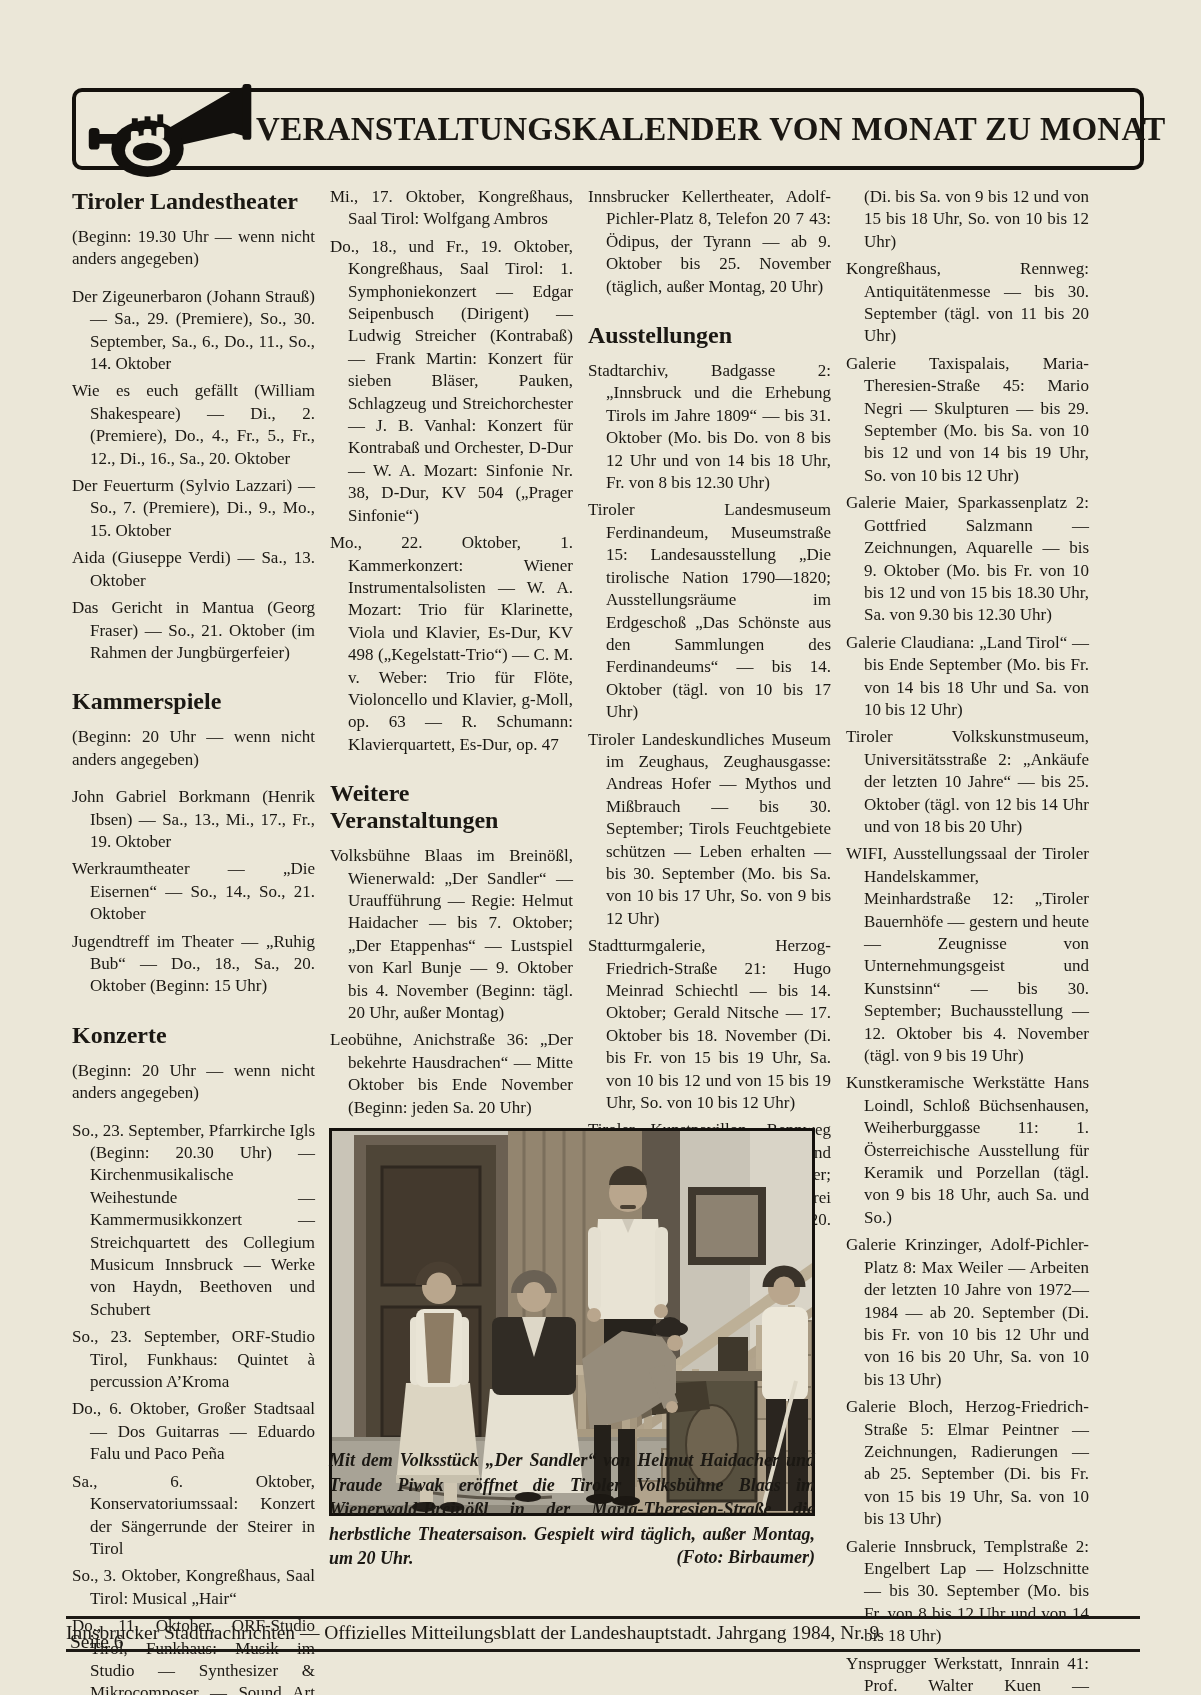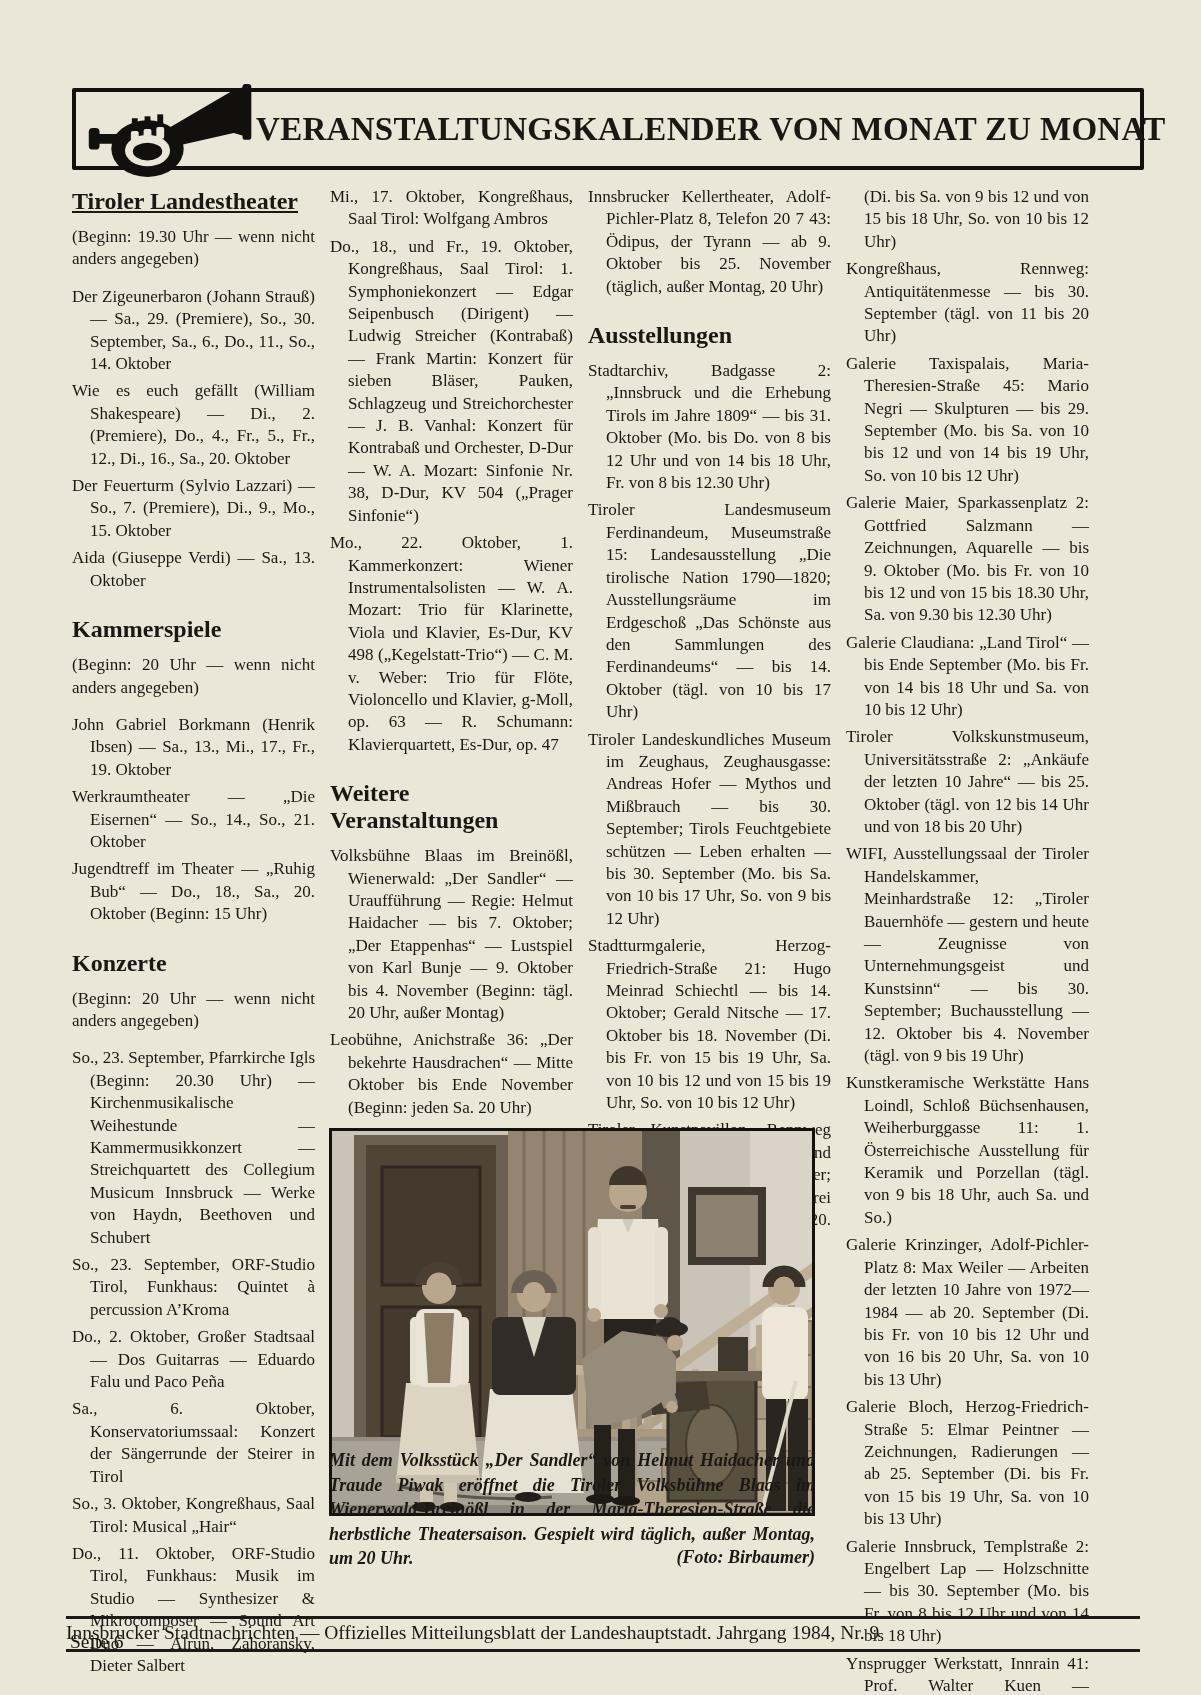--- a/index.html
+++ b/index.html
@@ -8,42 +8,42 @@
     background:#ebe7d8;
     font-family:"Liberation Serif","DejaVu Serif",serif;
     color:#1b1813;
     -webkit-font-smoothing:antialiased;
   }
   .page{position:absolute;inset:0;overflow:hidden;}
 
   
   .masthead{
     position:absolute;left:72px;top:88px;width:1064px;height:74px;
-    border:4px solid #14110d;border-radius:2px;
+    border:4px solid #14110d;border-radius:10px;
     display:flex;align-items:center;background:transparent;
   }
   .masthead-icon{position:absolute;left:12px;top:-8px;width:168px;height:94px;}
   .masthead-icon svg{width:100%;height:100%;}
   .masthead-title{
     margin:0 14px 0 180px;flex:1;text-align:center;
     font-size:33px;font-weight:bold;letter-spacing:.3px;white-space:nowrap;
   }
 
   
   .columns{
     position:absolute;left:72px;top:186px;width:1020px;
     display:flex;gap:15px;
   }
   .col{flex:0 0 243px;width:243px;font-size:17px;line-height:22.4px;}
   .col p{margin:0 0 5px;text-align:justify;}
   .col p.item{padding-left:18px;text-indent:-18px;}
   .col p.cont{padding-left:18px;text-indent:0;}
   .col p.note{margin-bottom:15px;}
   .col h2{font-size:24px;line-height:27px;margin:24px 0 11px;font-weight:bold;}
-  .col > h2:first-child{margin-top:2px;text-decoration:underline;}
+  .col > h2:first-child{margin-top:2px;}
 
   
   .photo{
     position:absolute;left:329px;top:1128px;width:486px;height:388px;margin:0;
     border:3px solid #14110d;box-sizing:border-box;background:#b9b4a9;overflow:hidden;
   }
   .photo svg{display:block;width:100%;height:100%;}
 
   .caption{
     position:absolute;left:329px;top:1448px;width:486px;margin:0;
@@ -94,30 +94,31 @@
   </div>
 
   <div class="columns">
     <div class="col">
         <h2 class="heading">Tiroler Landestheater</h2>
         <p class="note">(Beginn: 19.30 Uhr — wenn nicht anders angegeben)</p>
         <p class="item">Der Zigeunerbaron (Johann Strauß) — Sa., 29. (Premiere), So., 30. September, Sa., 6., Do., 11., So., 14. Oktober</p>
         <p class="item">Wie es euch gefällt (William Shakespeare) — Di., 2. (Premiere), Do., 4., Fr., 5., Fr., 12., Di., 16., Sa., 20. Oktober</p>
         <p class="item">Der Feuerturm (Sylvio Lazzari) — So., 7. (Premiere), Di., 9., Mo., 15. Oktober</p>
         <p class="item">Aida (Giuseppe Verdi) — Sa., 13. Oktober</p>
+        <p class="item">Das Gericht in Mantua (Georg Fraser) — So., 21. Oktober (im Rahmen der Jungbürgerfeier)</p>
         <h2 class="heading">Kammerspiele</h2>
         <p class="note">(Beginn: 20 Uhr — wenn nicht anders angegeben)</p>
         <p class="item">John Gabriel Borkmann (Henrik Ibsen) — Sa., 13., Mi., 17., Fr., 19. Oktober</p>
         <p class="item">Werkraumtheater — „Die Eisernen“ — So., 14., So., 21. Oktober</p>
         <p class="item">Jugendtreff im Theater — „Ruhig Bub“ — Do., 18., Sa., 20. Oktober (Beginn: 15 Uhr)</p>
         <h2 class="heading">Konzerte</h2>
         <p class="note">(Beginn: 20 Uhr — wenn nicht anders angegeben)</p>
         <p class="item">So., 23. September, Pfarrkirche Igls (Beginn: 20.30 Uhr) — Kirchenmusikalische Weihestunde — Kammermusikkonzert — Streichquartett des Collegium Musicum Innsbruck — Werke von Haydn, Beethoven und Schubert</p>
         <p class="item">So., 23. September, ORF-Studio Tirol, Funkhaus: Quintet à percussion A’Kroma</p>
-        <p class="item">Do., 2. Oktober, Großer Stadtsaal — Dos Guitarras — Eduardo Falu und Paco Peña</p>
+        <p class="item">Do., 6. Oktober, Großer Stadtsaal — Dos Guitarras — Eduardo Falu und Paco Peña</p>
         <p class="item">Sa., 6. Oktober, Konservatoriumssaal: Konzert der Sängerrunde der Steirer in Tirol</p>
         <p class="item">So., 3. Oktober, Kongreßhaus, Saal Tirol: Musical „Hair“</p>
         <p class="item">Do., 11. Oktober, ORF-Studio Tirol, Funkhaus: Musik im Studio — Synthesizer &amp; Mikrocomposer — Sound Art Duo — Alrun, Zahoransky, Dieter Salbert</p>
       </div>
     <div class="col">
         <p class="item">Mi., 17. Oktober, Kongreßhaus, Saal Tirol: Wolfgang Ambros</p>
         <p class="item">Do., 18., und Fr., 19. Oktober, Kongreßhaus, Saal Tirol: 1. Symphoniekonzert — Edgar Seipenbusch (Dirigent) — Ludwig Streicher (Kontrabaß) — Frank Martin: Konzert für sieben Bläser, Pauken, Schlagzeug und Streichorchester — J. B. Vanhal: Konzert für Kontrabaß und Orchester, D-Dur — W. A. Mozart: Sinfonie Nr. 38, D-Dur, KV 504 („Prager Sinfonie“)</p>
         <p class="item">Mo., 22. Oktober, 1. Kammerkonzert: Wiener Instrumentalsolisten — W. A. Mozart: Trio für Klarinette, Viola und Klavier, Es-Dur, KV 498 („Kegelstatt-Trio“) — C. M. v. Weber: Trio für Flöte, Violoncello und Klavier, g-Moll, op. 63 — R. Schumann: Klavierquartett, Es-Dur, op. 47</p>
         <h2 class="heading">Weitere Veranstaltungen</h2>
         <p class="item">Volksbühne Blaas im Breinößl, Wienerwald: „Der Sandler“ — Uraufführung — Regie: Helmut Haidacher — bis 7. Oktober; „Der Etappenhas“ — Lustspiel von Karl Bunje — 9. Oktober bis 4. November (Beginn: tägl. 20 Uhr, außer Montag)</p>

